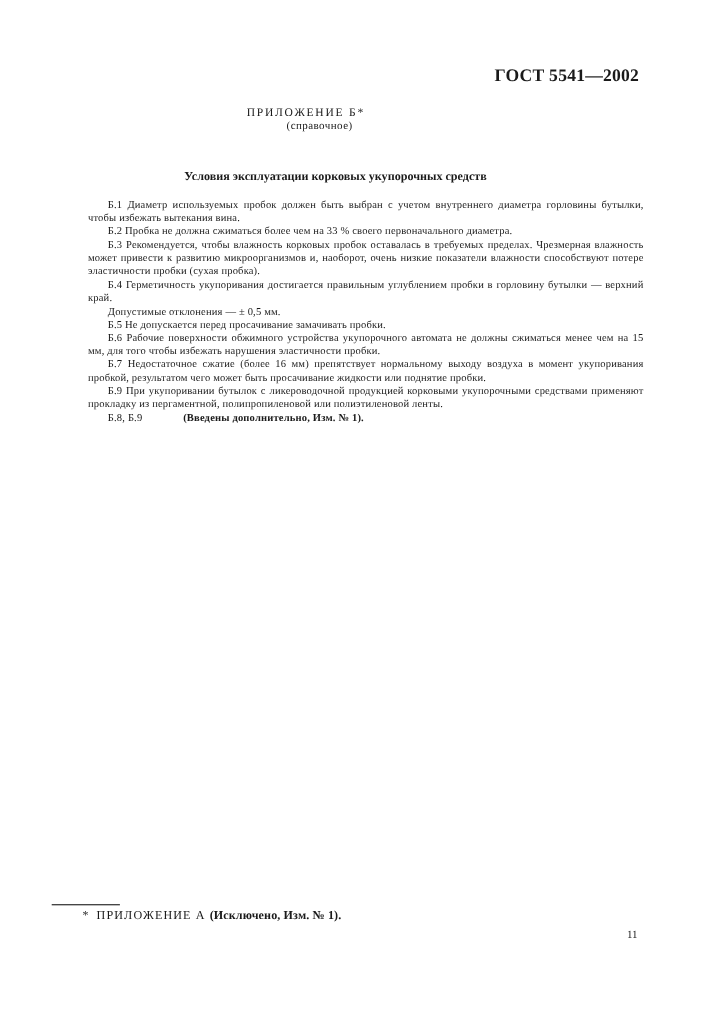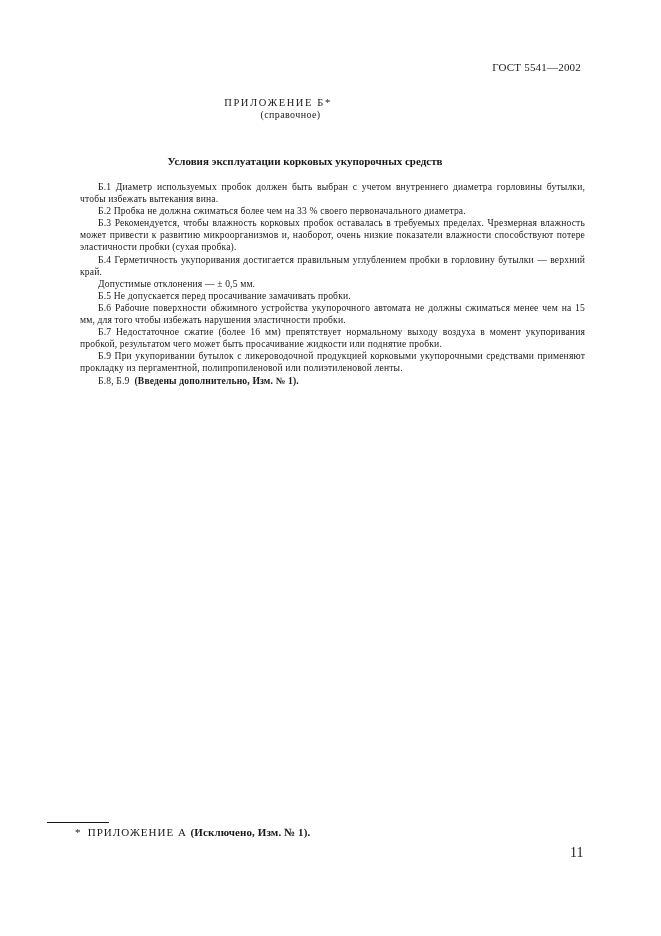--- a/index.html
+++ b/index.html
@@ -2,50 +2,50 @@
 <html><head>
   <meta charset="utf-8">
   <style>
     html, body { margin: 0; padding: 0; background: #ffffff; }
     body {
       width: 661px; height: 936px; position: relative; overflow: hidden;
       font-family: "Liberation Serif", "DejaVu Serif", serif; color: #1a1a1a;
     }
     .std-code {
       position: absolute; top: 61px; right: 80px;
-      font-weight: normal; font-size: 11px; letter-spacing: 0.2px;
+      font-weight: bold; font-size: 16px; letter-spacing: 0.2px;
     }
     .annex-title {
       position: absolute; top: 97px; left: 0; width: 556px; text-align: center;
       font-size: 10.5px; letter-spacing: 1.6px;
     }
     .annex-sub {
       position: absolute; top: 109px; left: 0; width: 581px; text-align: center;
       font-size: 10px; letter-spacing: 0.4px;
     }
     .heading {
       position: absolute; top: 155px; left: 0; width: 610px; text-align: center;
       font-weight: bold; font-size: 11px;
     }
     .body {
       position: absolute; top: 181px; left: 80px; width: 505px;
       font-size: 9.6px; line-height: 12.1px;
     }
     .para { text-indent: 18px; text-align: justify; margin: 0; letter-spacing: 0.15px; }
-    .para b { font-weight: bold; }
+    .para b { font-weight: bold; margin-left: 32px; }
     .fn-rule {
       position: absolute; top: 822px; left: 47px; width: 62px; height: 1px; background: #1a1a1a;
     }
     .footnote {
       position: absolute; top: 826px; left: 75px; font-size: 11px; letter-spacing: 0.3px;
     }
     .footnote .star { margin-right: 7px; }
     .footnote b { font-weight: bold; letter-spacing: 0.1px; }
     .page-num {
-      position: absolute; top: 845px; left: 570px; font-size: 14px;
+      position: absolute; top: 845px; left: 570px; font-size: 10px;
     }
   </style>
 </head>
 <body>
 
 <div class="std-code">ГОСТ 5541—2002</div>
 
 <div class="annex-title">ПРИЛОЖЕНИЕ Б*</div>
 <div class="annex-sub">(справочное)</div>
 

